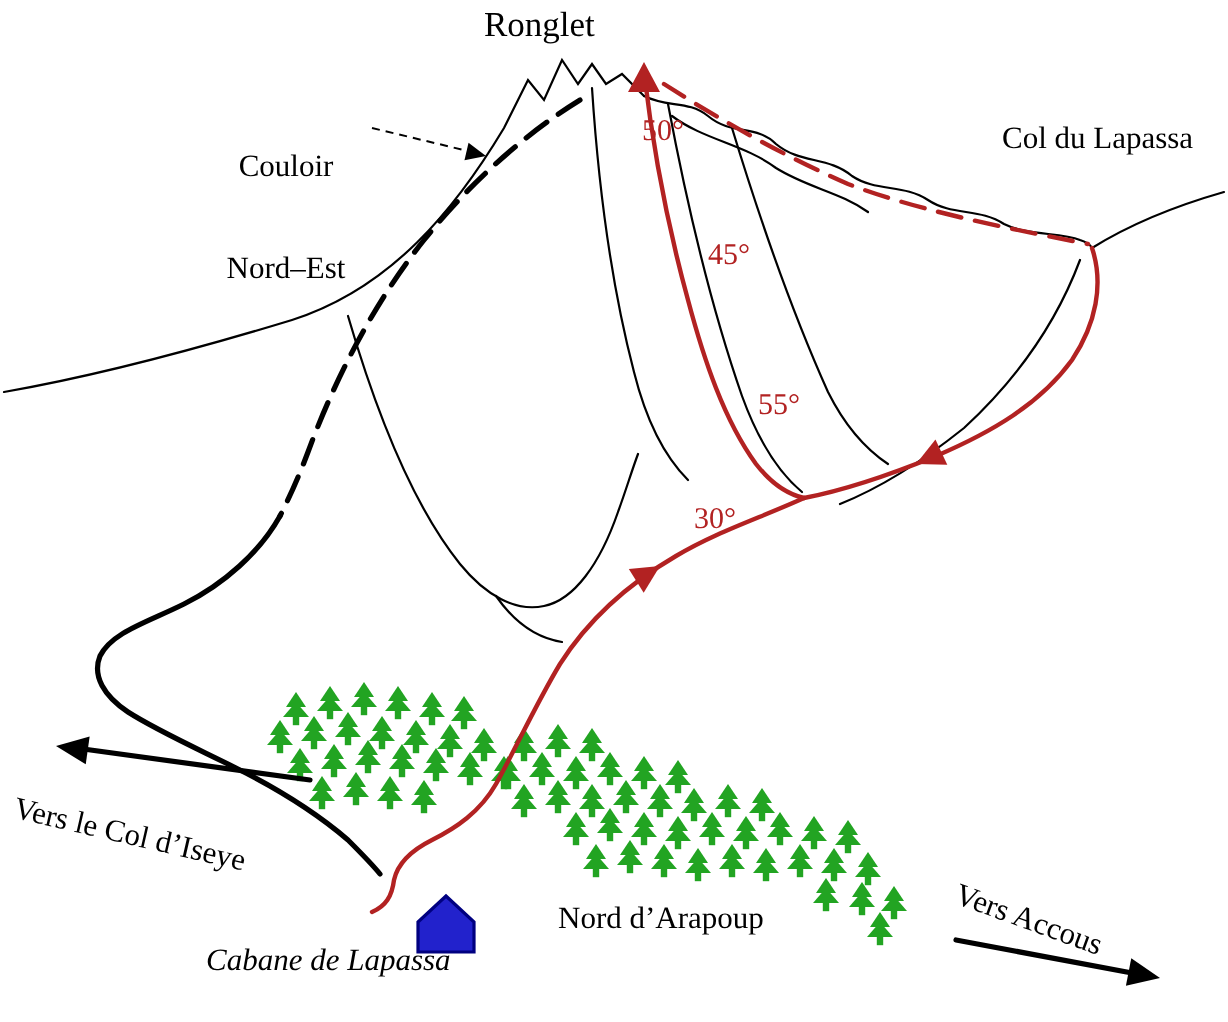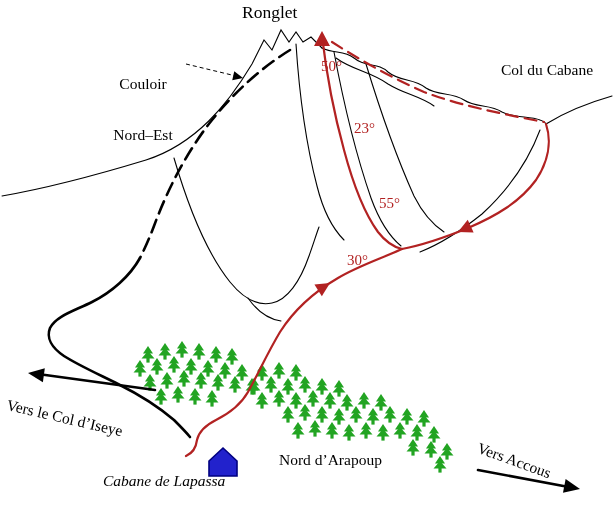--- a/index.html
+++ b/index.html
@@ -152,24 +152,24 @@
     <polygon class="hut" points="209,476 209,461 223,448 237,461 237,476"></polygon>
   </svg>
 
   <div class="lbl title" style="left:242px;top:3px;">Ronglet</div>
 
   <div class="lbl center" style="left:104px;top:41px;width:78px;">
     <div>Couloir</div>
     <div>Nord–Est</div>
   </div>
 
-  <div class="lbl" style="left:501px;top:61px;">Col du Cabane</div>
+  <div class="lbl" style="left:501px;top:61px;">Col du Lapassa</div>
 
   <div class="lbl angle" style="left:321px;top:58px;">50°</div>
-  <div class="lbl angle" style="left:354px;top:120px;">23°</div>
+  <div class="lbl angle" style="left:354px;top:120px;">45°</div>
   <div class="lbl angle" style="left:379px;top:195px;">55°</div>
   <div class="lbl angle" style="left:347px;top:252px;">30°</div>
 
   <div class="lbl rot" style="left:9px;top:396px;transform:rotate(13deg);">Vers le Col d’Iseye</div>
 
   <div class="lbl" style="left:103px;top:472px;font-style:italic;">Cabane de Lapassa</div>
 
   <div class="lbl" style="left:279px;top:451px;">Nord d’Arapoup</div>
 
   <div class="lbl rot" style="left:481px;top:439px;transform:rotate(20deg);">Vers Accous</div>

